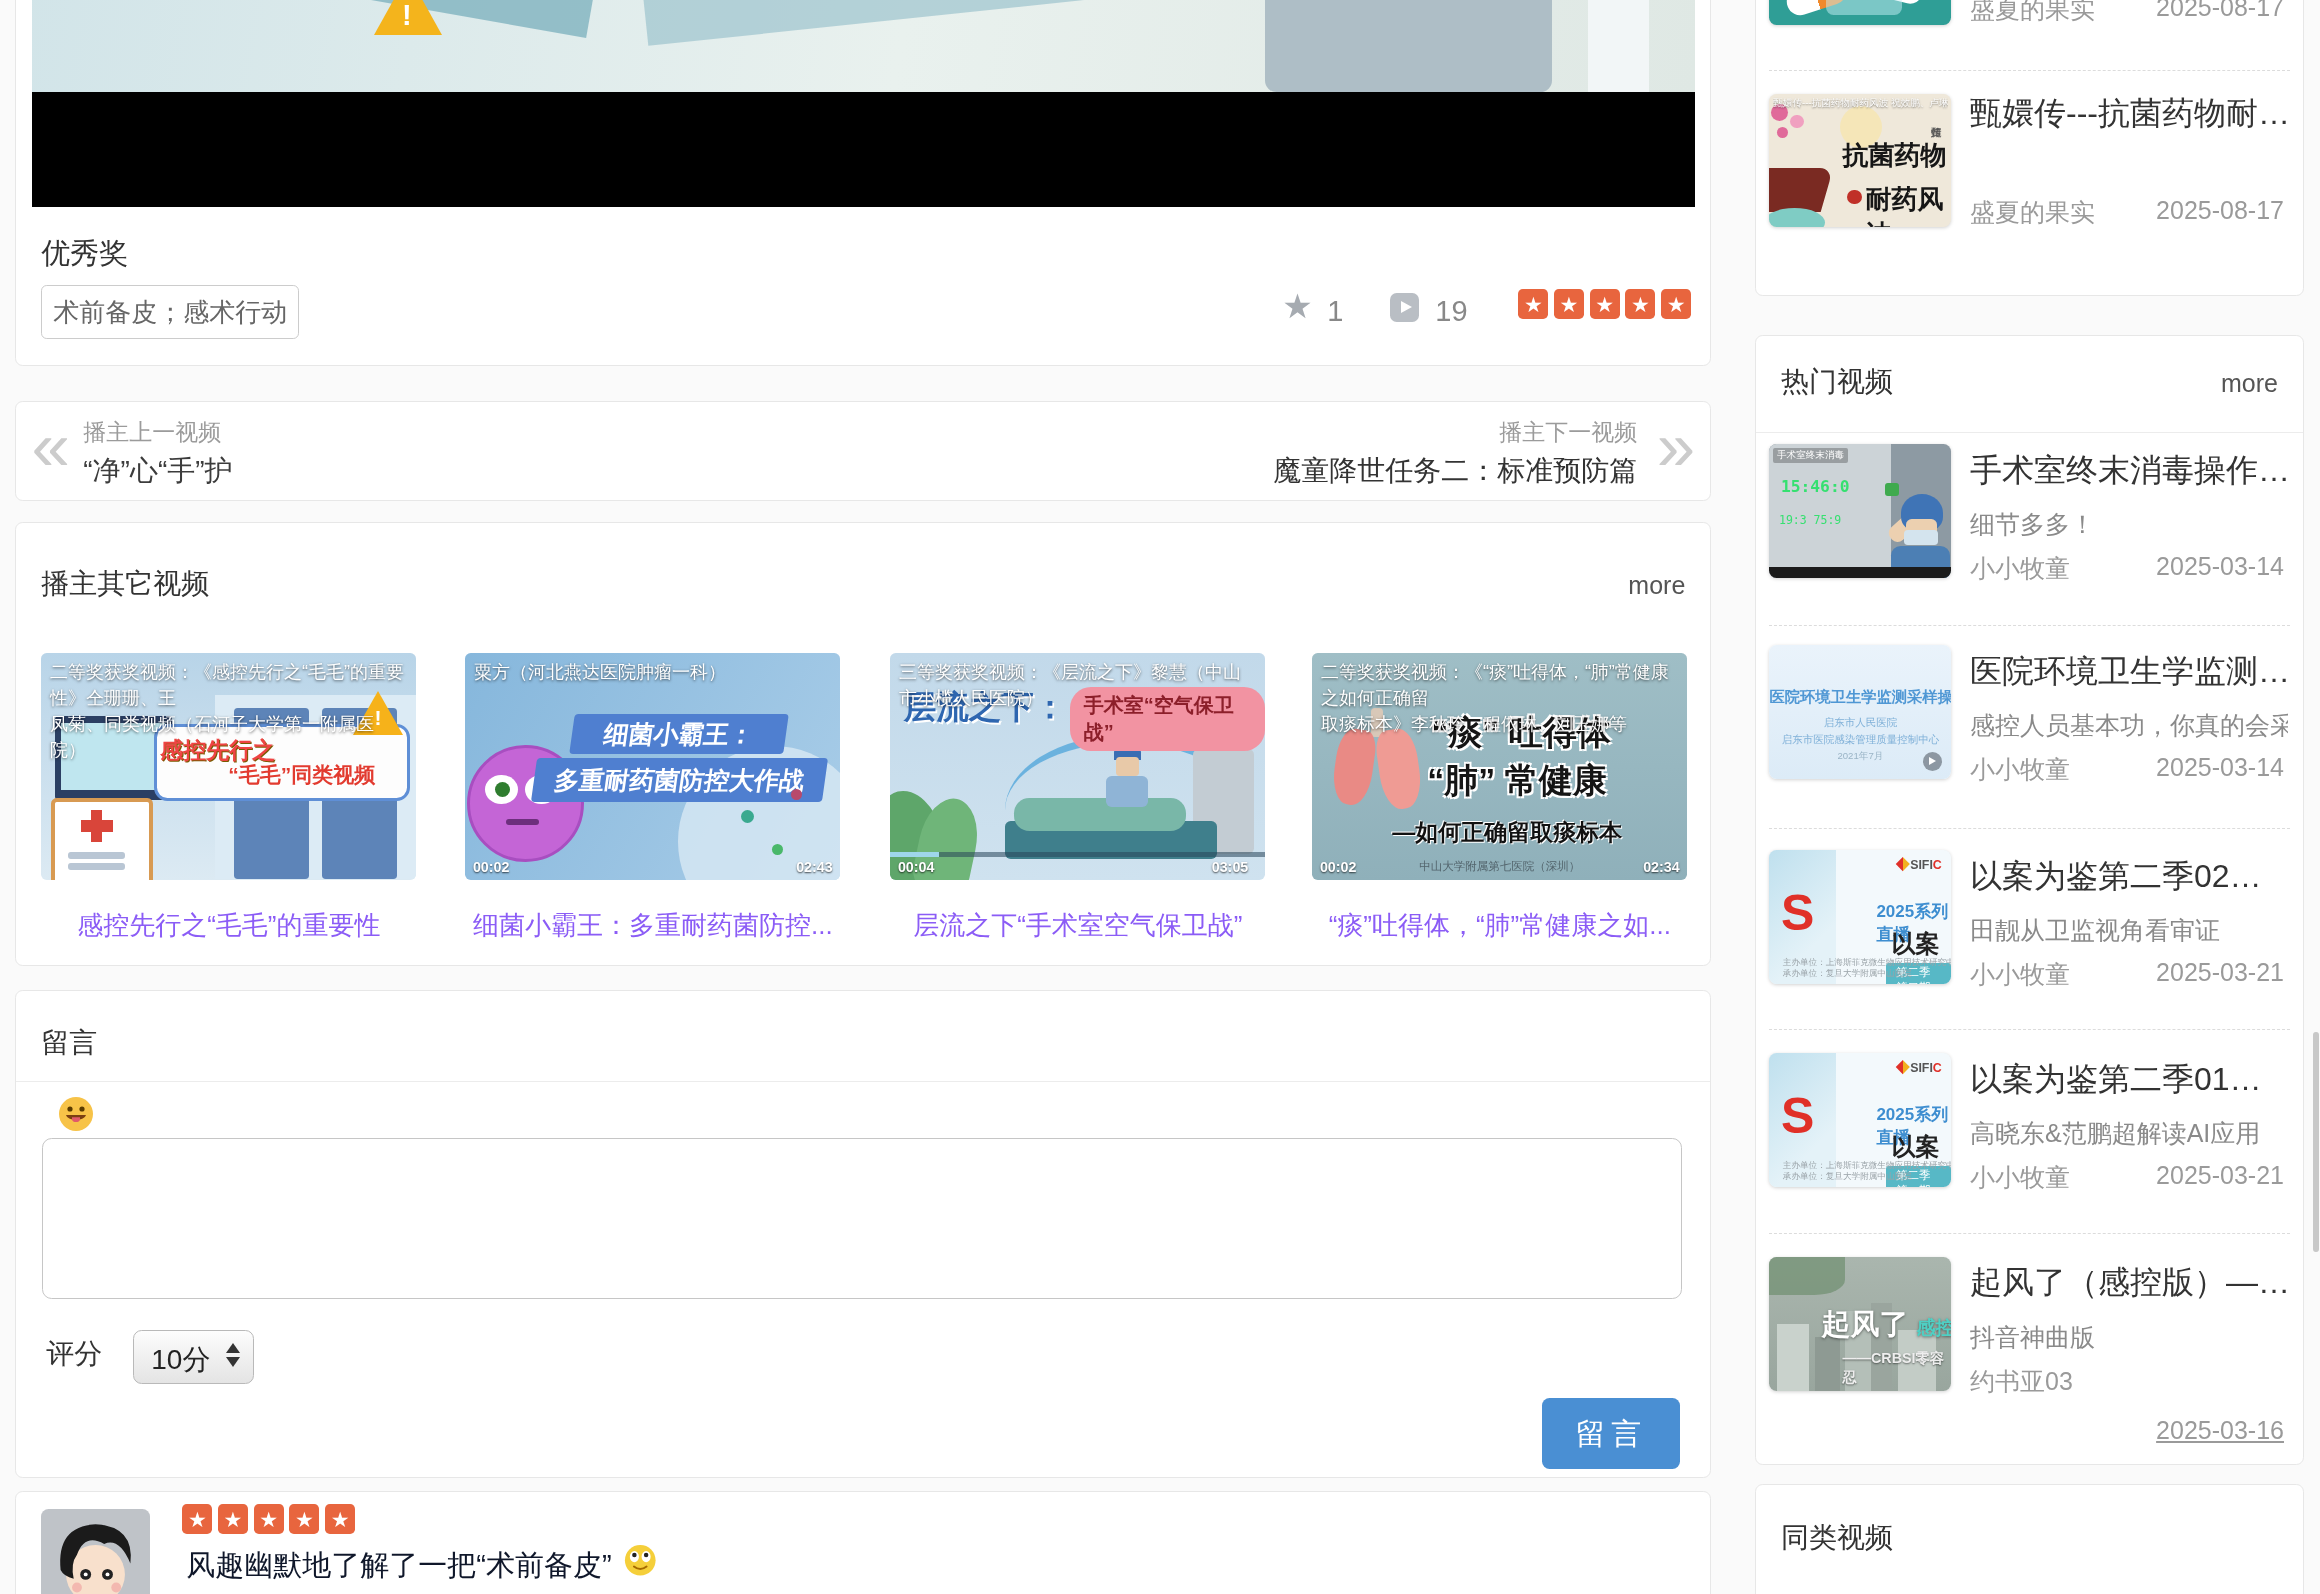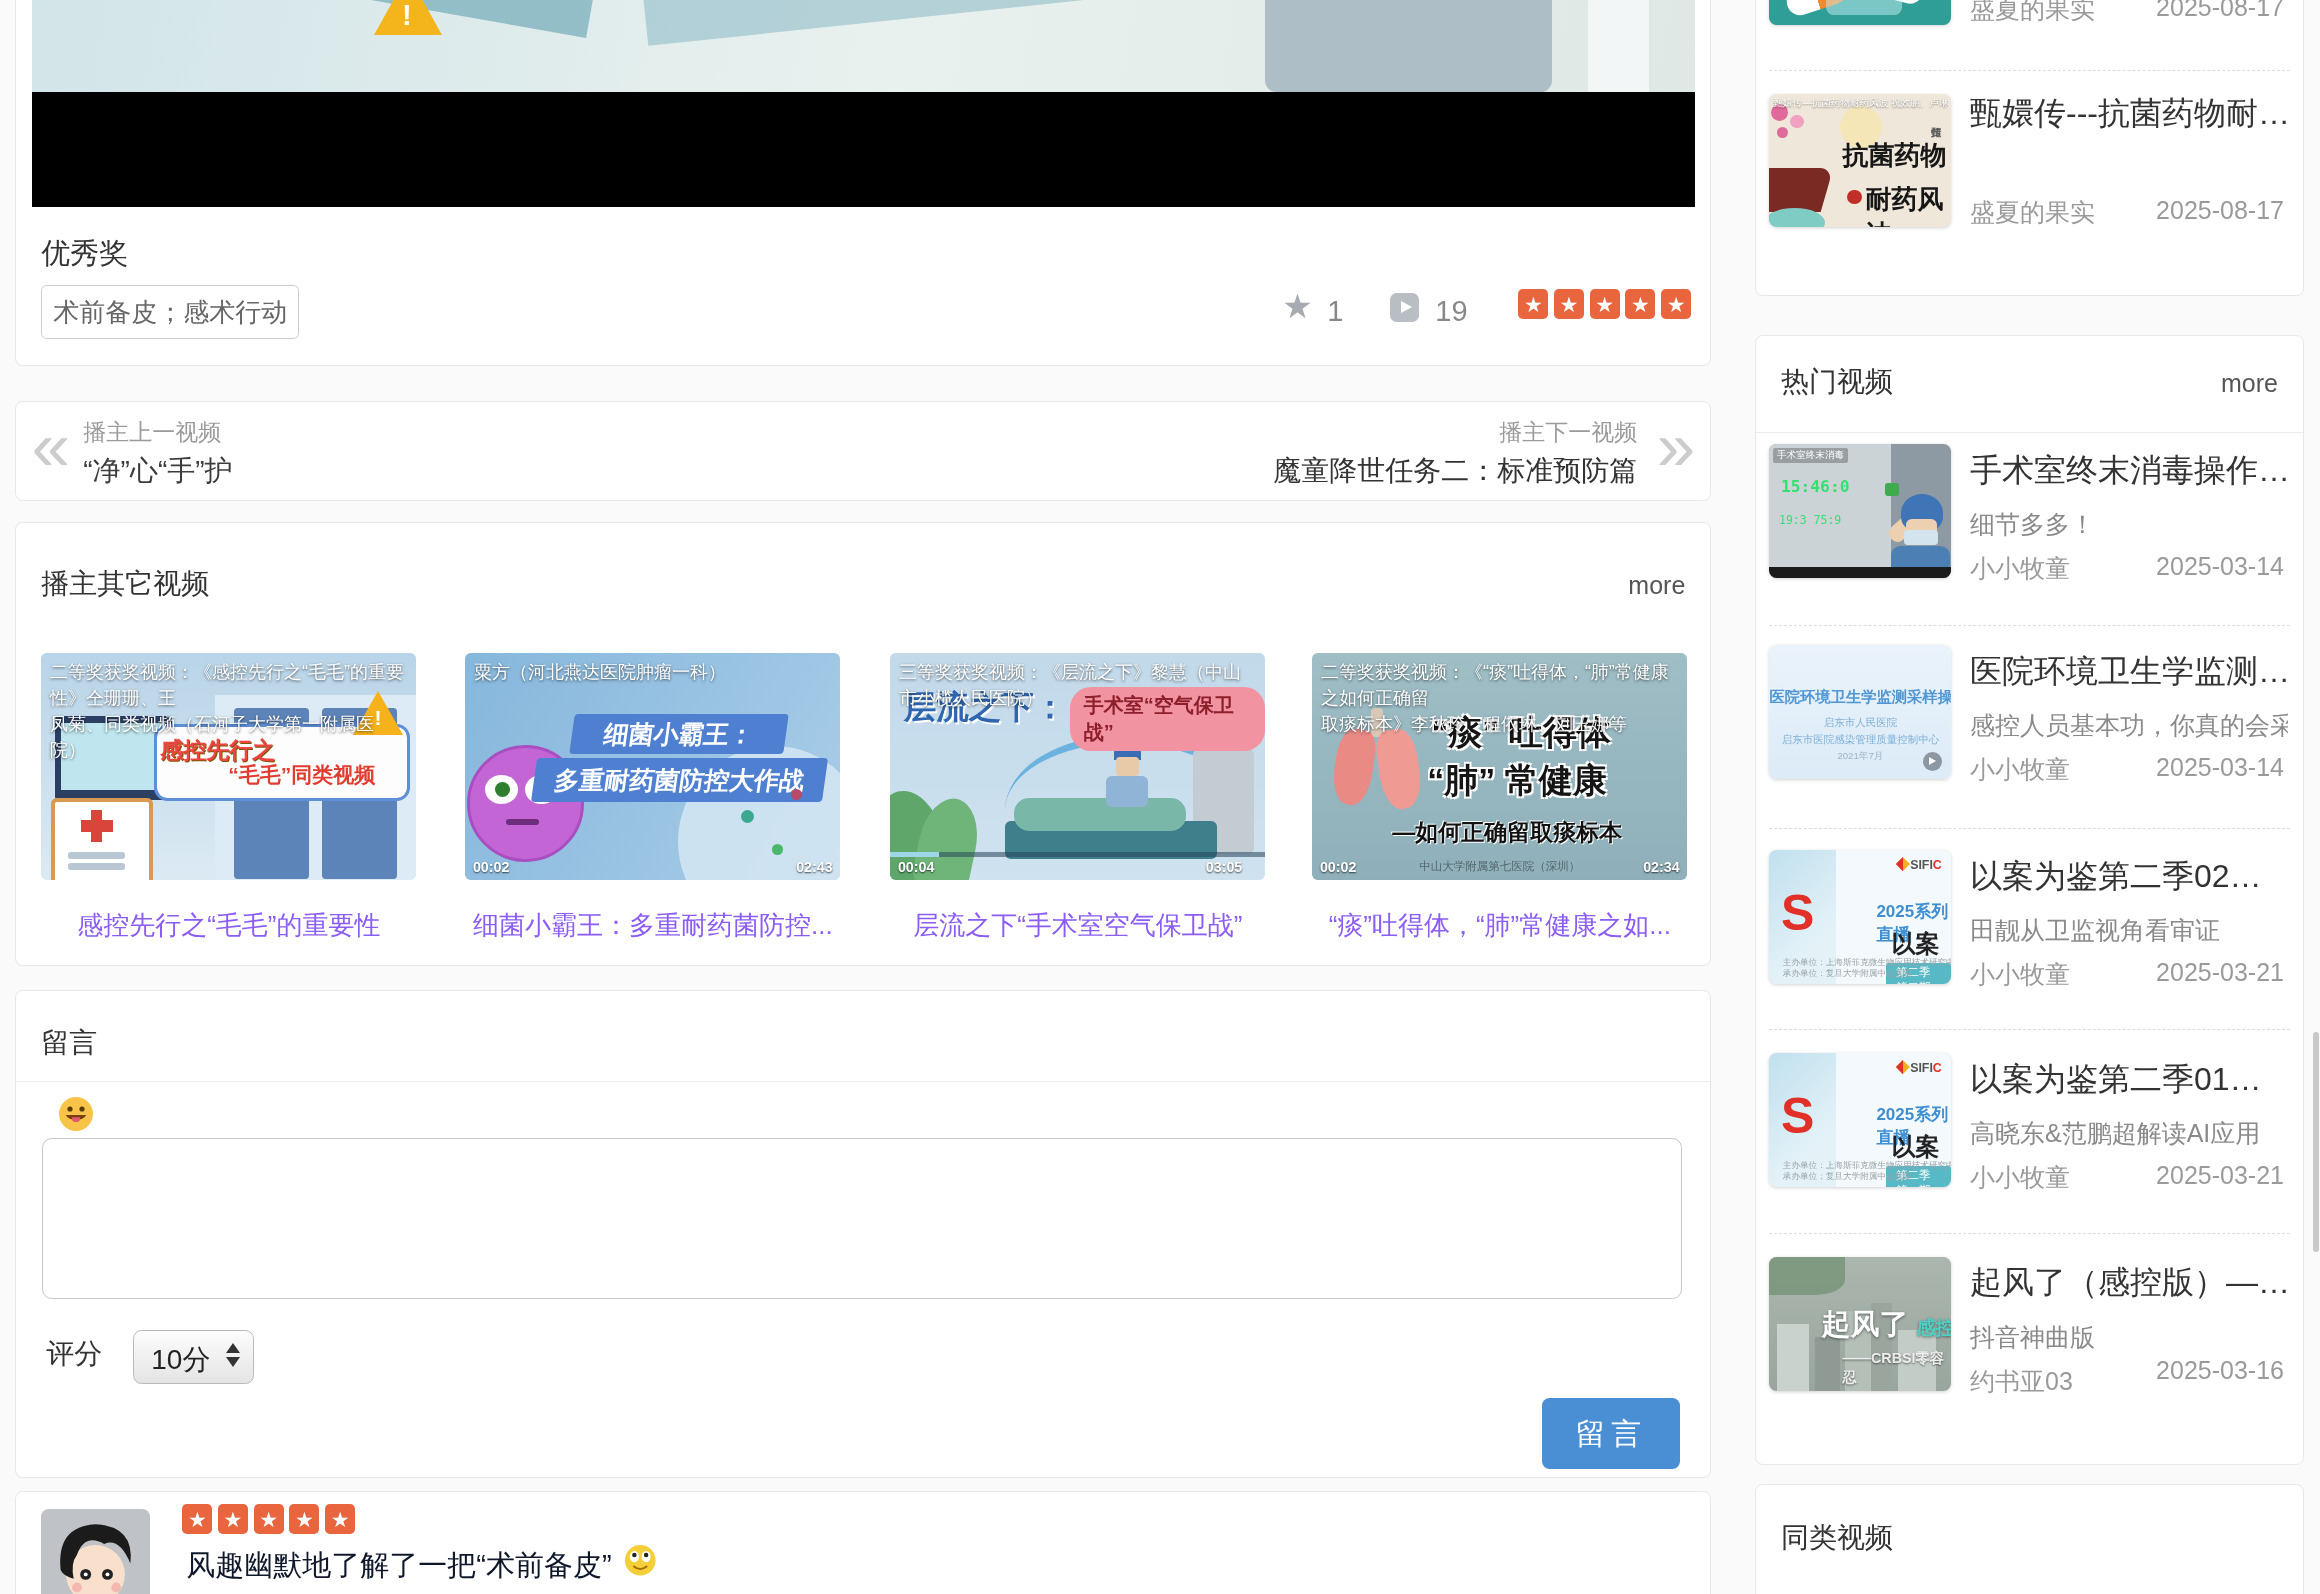--- a/index.html
+++ b/index.html
@@ -150,21 +150,21 @@
       <div class="abs badge-pill" style="left:180px;top:34px;background:#f293a2;padding:4.8px 13.4px;">
         <span style="font-size:20px;font-weight:bold;color:#8c1f2a;">手术室“空气保卫战”</span>
       </div>
       <div class="overlayTxt">
         <div>三等奖获奖视频：《层流之下》黎慧（中山市小榄人民医院）</div>
       </div>
       <div class="abs" style="left:0;right:0;bottom:23px;height:4.8px;background:rgba(40,70,90,.55);">
         <div class="abs" style="left:0;top:0;width:13%;height:4.8px;background:#9fd6ea;"></div>
       </div>
       <span class="time" style="left:7.6px;">00:04</span>
-      <span class="time" style="right:23px;padding-left:16px;">03:05</span>
+      <span class="time" style="right:17px;padding-left:16px;">03:05</span>
     </div>
 
     <div class="thumb" style="left:1296px;top:130px;width:375px;height:227px;background:linear-gradient(#9fbec6,#8fb0ba);">
       <div class="abs" style="left:21px;top:55px;width:88px;height:105px;">
         <div class="abs" style="left:38px;top:0;width:11.5px;height:29px;background:#d8c8b8;border-radius:3.8px;"></div>
         <div class="abs" style="left:1.9px;top:21px;width:38px;height:76px;background:#e98a85;border-radius:40% 30% 45% 45%;transform:rotate(8deg);"></div>
         <div class="abs" style="left:46px;top:21px;width:40px;height:80px;background:#ef9b94;border-radius:30% 40% 45% 45%;transform:rotate(-8deg);"></div>
       </div>
       <div class="abs" style="left:119px;top:57px;font-size:34px;font-weight:bold;color:#151515;text-shadow:1.9px 1.9px 0 #fff,-1.9px -1.9px 0 #fff,1.9px -1.9px 0 #fff,-1.9px 1.9px 0 #fff;">“痰” 吐得体</div>
       <div class="abs" style="left:115px;top:105px;font-size:34px;font-weight:bold;color:#151515;text-shadow:1.9px 1.9px 0 #fff,-1.9px -1.9px 0 #fff,1.9px -1.9px 0 #fff,-1.9px 1.9px 0 #fff;">“肺” 常健康</div>
@@ -356,21 +356,21 @@
       <div class="abs" style="right:15.3px;bottom:0;width:38px;height:61px;background:#c3ccc6;"></div>
       <div class="abs" style="right:59px;bottom:0;width:21px;height:88px;background:#9aa59e;"></div>
       <div class="abs" style="left:52px;top:48px;font-size:29px;font-weight:bold;color:#fff;text-shadow:0 1px 2.9px rgba(0,0,0,.5);white-space:nowrap;">
         <span>起风了</span> <span style="font-size:19px;color:#4ed0c4;">感控版</span>
       </div>
       <div class="abs" style="left:73px;top:92px;font-size:14.3px;font-weight:bold;color:#eee;text-shadow:0 1px 1.9px rgba(0,0,0,.5);">——CRBSI零容忍</div>
     </div>
     <div class="htitle" style="top:925px;">起风了（感控版）—…</div>
     <div class="hsub" style="top:985px;">抖音神曲版</div>
     <span class="hauthor" style="top:1029px;">约书亚03</span>
-    <span class="hdate" style="top:1020px;">2025-03-16</span>
+    <span class="hdate" style="top:1080px;text-decoration:underline;">2025-03-16</span>
   </div>
 
   <div class="card" style="left:1755px;top:1484px;width:547px;height:287px;">
     <div class="secHead" style="top:34px;">同类视频</div>
   </div>
 
   <div class="abs" style="right:1.9px;top:1032px;width:5.7px;height:220px;background:#c8c8c8;border-radius:2.9px;"></div>
 
 </div>
 

